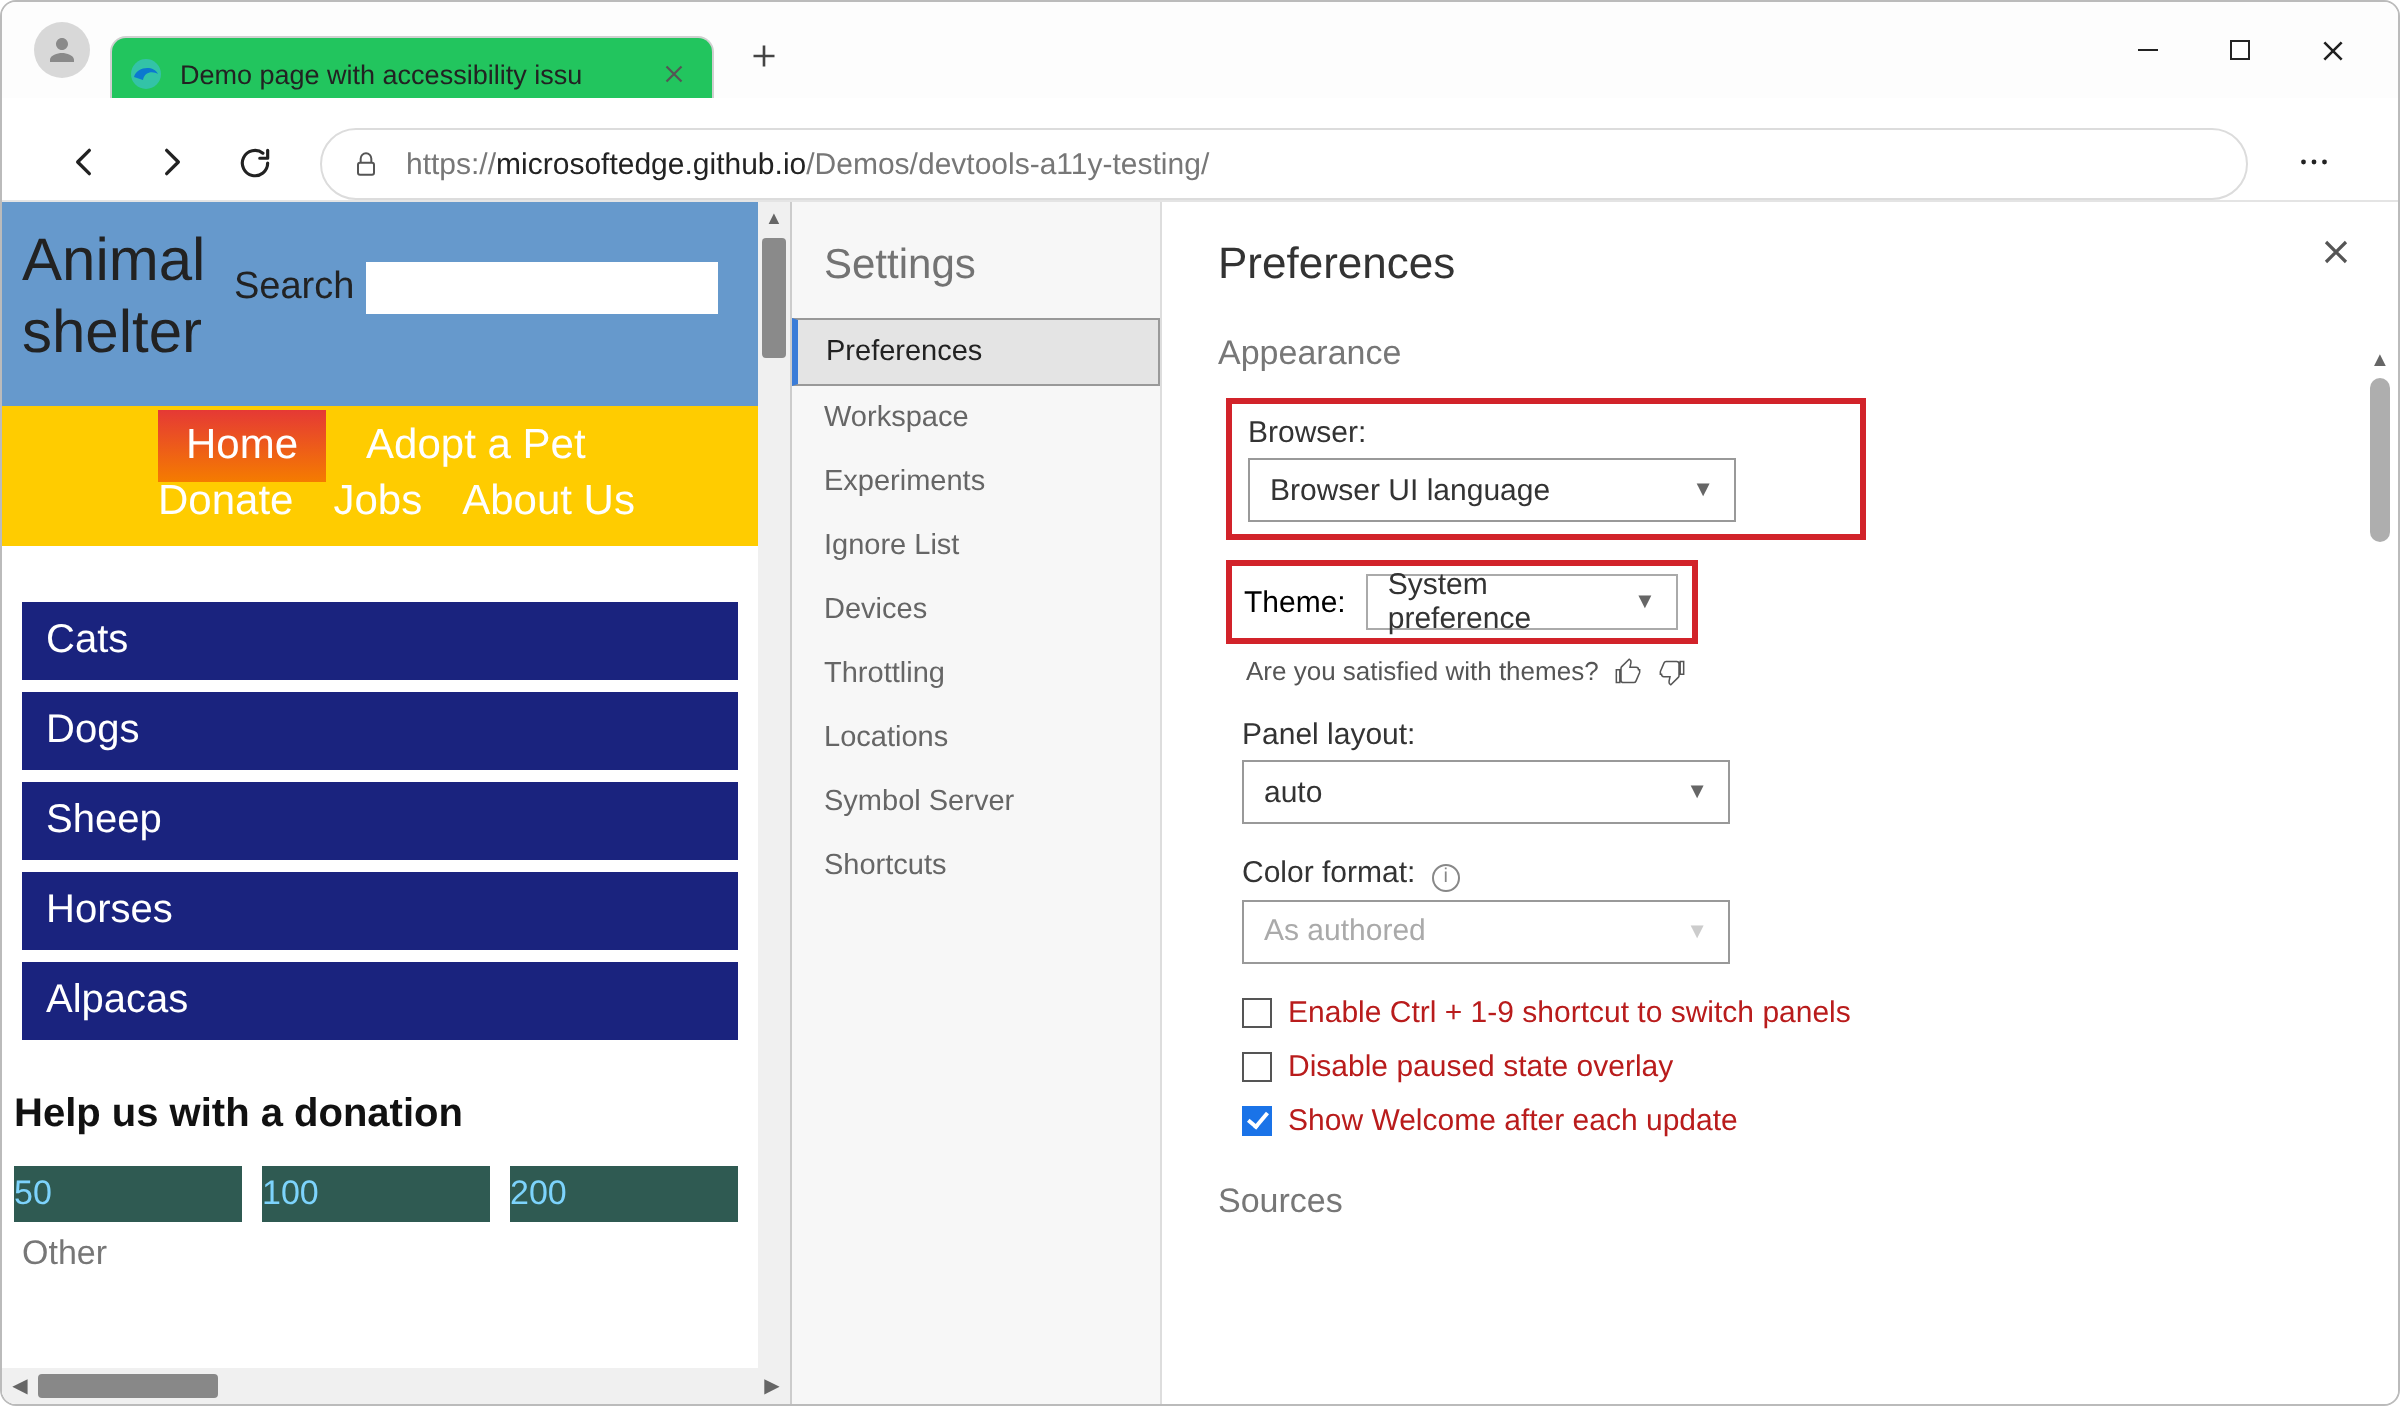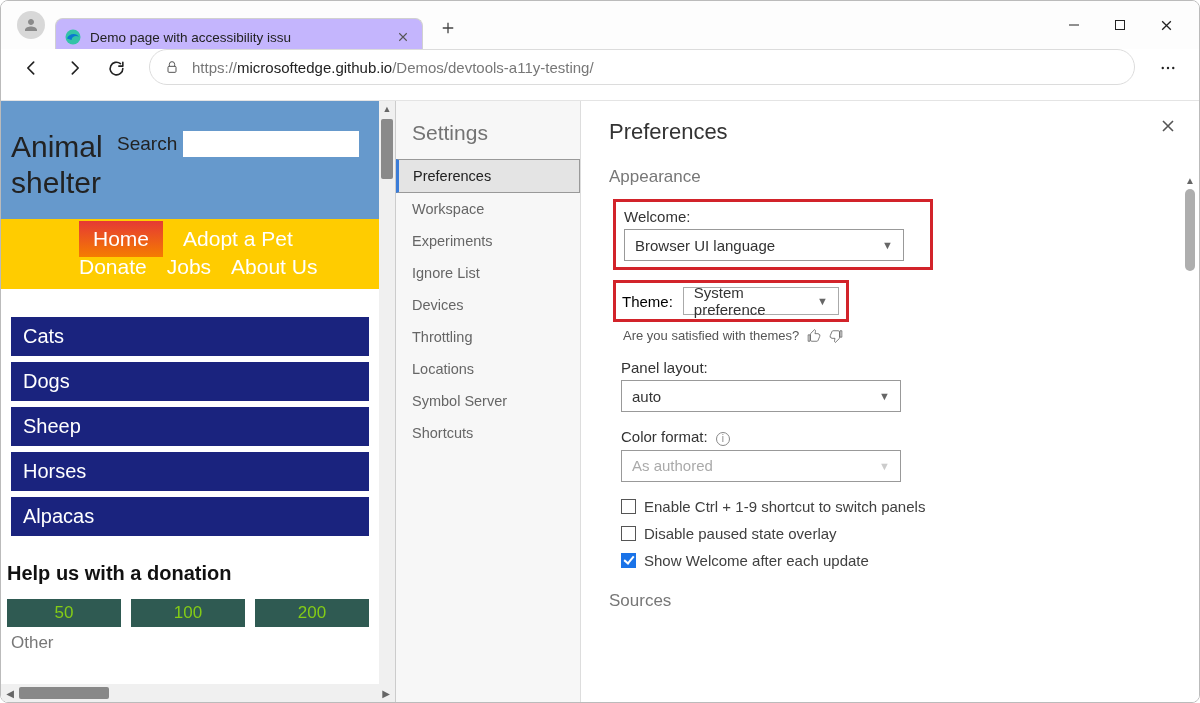--- a/index.html
+++ b/index.html
@@ -2,60 +2,60 @@
 <html><head>
 <meta charset="utf-8">
 <style>
 * { box-sizing: border-box; margin: 0; padding: 0; font-family: "Segoe UI", Arial, sans-serif; }
 body { width: 1200px; height: 703px; background: #fff; border: 1px solid #bbb; border-radius: 8px; overflow: hidden; position: relative; display: flex; flex-direction: column; }
 
 
 .titlebar { height: 48px; display: flex; align-items: center; padding: 0 6px; background: #fdfdfd; }
 .avatar { width: 28px; height: 28px; border-radius: 50%; background: #d8d8d8; display:flex; align-items:center; justify-content:center; margin: 0 10px; }
 .avatar svg { width:18px; height:18px; fill:#8a8a8a; }
-.tab { display:flex; align-items:center; background:#c4b5fd; border:1px solid #d0d0d0; border-bottom:none; border-radius:8px 8px 0 0; height:38px; margin-top:23px; padding:0 10px 0 8px; width: 368px; }
+.tab { display:flex; align-items:center; background:#22c55e; border:1px solid #d0d0d0; border-bottom:none; border-radius:8px 8px 0 0; height:38px; margin-top:23px; padding:0 10px 0 8px; width: 302px; }
 .tab .favicon { width:18px; height:18px; margin-right:8px; display:flex; align-items:center; justify-content:center; }
 .tab .favicon svg { width:18px; height:18px; }
 .tab .tab-title { font-size:13.5px; color:#222; white-space:nowrap; overflow:hidden; text-overflow:clip; flex:1; }
 .tab .close { width:18px; height:18px; display:flex; align-items:center; justify-content:center; margin-left:6px; color:#555; }
 .newtab { width:34px; height:34px; display:flex; align-items:center; justify-content:center; margin-left:8px; margin-top:6px; color:#555; }
 .window-controls { margin-left:auto; display:flex; gap:0; padding-right:4px; }
 .window-controls div { width:46px; height:40px; display:flex; align-items:center; justify-content:center; color:#333; }
 
 
-.toolbar { height:52px; display:flex; align-items:flex-start; padding:0 12px; background:#fff; border-bottom:1px solid #e4e4e4; gap:4px; }
+.toolbar { height:52px; display:flex; align-items:flex-end; padding:0 23px; background:#fff; border-bottom:1px solid #e4e4e4; gap:4px; }
 .nav-btn { width:38px; height:38px; display:flex; align-items:center; justify-content:center; color:#333; border-radius:4px; }
 .addr { flex:1; height:36px; border:1px solid #dcdcdc; border-radius:18px; display:flex; align-items:center; padding:0 14px; margin:0 10px; background:#fff; }
 .addr .lock { width:16px; height:16px; margin-right:12px; color:#555; }
 .addr .url { font-size:15px; color:#777; }
 .addr .url .host { color:#222; }
 .more { width:38px; height:38px; display:flex; align-items:center; justify-content:center; color:#333; }
 
 
 .content { flex:1; display:flex; overflow:hidden; }
 
 
 .site-wrap { width:395px; position:relative; background:#fff; border-right:1px solid #ccc; display:flex; flex-direction:column; }
 .site-scroll-v { position:absolute; right:0; top:0; bottom:18px; width:16px; background:#f0f0f0; }
 .site-scroll-v .thumb { position:absolute; top:2px; left:2px; right:2px; height:60px; background:#8a8a8a; border-radius:2px; }
 .site-viewport { flex:1; overflow:hidden; margin-right:16px; position:relative; }
-.site-header { background:#6699cc; padding:28px 6px 18px 10px; position:relative; }
+.site-header { background:#6699cc; padding:12px 6px 18px 10px; position:relative; }
 .site-title { font-size:30px; color:#222; font-weight:400; line-height:1.2; }
 .search-row { position:absolute; top:30px; left:116px; display:flex; align-items:center; }
 .search-lbl { font-size:19px; color:#222; margin-right:6px; }
 .search-box { width:176px; height:26px; border:none; background:#fff; }
 .site-nav { background:#ffcc00; padding:8px 10px 10px 78px; display:flex; flex-wrap:wrap; gap:4px 20px; }
 .site-nav a { font-size:21px; color:#fff; text-decoration:none; font-weight:500; white-space:nowrap; }
 .site-nav a.home { background:linear-gradient(#e53935,#f57c00); padding:6px 14px; margin:-6px 0; }
 .animal-list { padding:28px 10px 10px 10px; display:flex; flex-direction:column; gap:6px; }
 .animal-item { background:#1a237e; color:#fff; font-size:20px; padding:8px 12px; }
 .donation { padding:16px 10px 6px 6px; }
 .donation h3 { font-size:20px; color:#111; font-weight:700; margin-bottom:14px; }
 .donation-row { display:flex; gap:10px; }
-.donation-row .amt { flex:1; background:#2f5a52; color:#84cc16; text-align:center; padding:4px 0; font-size:17px; }
+.donation-row .amt { flex:1; background:#2f5a52; color:#7dd3fc; padding:4px 0; font-size:17px; }
 .other-lbl { font-size:17px; color:#777; margin:6px 0 0 4px; }
 
 .site-scroll-h { height:18px; background:#f0f0f0; display:flex; align-items:center; position:relative; margin-right:0; }
 .site-scroll-h .thumb { position:absolute; left:18px; width:90px; top:3px; bottom:3px; background:#888; border-radius:2px; }
 .site-scroll-h .arL, .site-scroll-h .arR { width:18px; display:flex; align-items:center; justify-content:center; color:#666; font-size:10px; }
 .site-scroll-h .arR { position:absolute; right:0; }
 
 
 .devtools { flex:1; display:flex; background:#fff; position:relative; }
 .dt-sidebar { width:185px; border-right:1px solid #ddd; background:#f7f7f7; padding-top:14px; }
@@ -63,28 +63,28 @@
 .dt-nav { display:flex; flex-direction:column; }
 .dt-nav div { font-size:14.5px; color:#666; padding:8px 16px; cursor:pointer; }
 .dt-nav div.active { background:#e4e4e4; color:#222; border:1px solid #999; border-left:3px solid #3a7cd8; padding-left:14px; }
 
 .dt-main { flex:1; padding:18px 28px 0 28px; position:relative; overflow:hidden; }
 .dt-close-abs { position:absolute; top:14px; right:20px; width:22px; height:22px; display:flex; align-items:center; justify-content:center; color:#555; }
 .dt-main h1 { font-size:22px; font-weight:400; color:#333; margin-bottom:22px; }
 .section-h { font-size:17px; color:#777; margin:10px 0 12px; }
 .form-group { margin:0 0 16px 12px; }
 .form-label { font-size:15px; color:#333; margin-bottom:4px; display:block; }
-.select { border:1px solid #999; background:#fff; height:32px; display:flex; align-items:center; justify-content:space-between; padding:0 10px; font-size:15px; color:#333; width:280px; }
+.select { border:1px solid #999; background:#fff; height:32px; display:flex; align-items:center; justify-content:space-between; padding:0 10px; font-size:15px; color:#333; width:244px; }
 .select.small { width:148px; }
 .select.disabled { color:#aaa; }
 .select .caret { font-size:11px; color:#666; }
 .theme-row { display:flex; align-items:center; gap:10px; }
 .highlight-red { border:3px solid #d2232a; padding:6px 8px; }
 .feedback { font-size:13px; color:#555; margin:6px 0 0 14px; display:flex; align-items:center; gap:8px; }
-.cb-row { display:flex; align-items:center; gap:8px; margin:10px 0 10px 12px; font-size:15px; color:#404040; }
+.cb-row { display:flex; align-items:center; gap:8px; margin:10px 0 10px 12px; font-size:15px; color:#b91c1c; }
 .cb { width:15px; height:15px; border:1px solid #555; background:#fff; display:inline-block; }
 .cb.checked { background:#1a73e8; border-color:#1a73e8; position:relative; }
 .cb.checked::after { content:""; position:absolute; left:4px; top:0px; width:4px; height:8px; border:solid #fff; border-width:0 2px 2px 0; transform:rotate(40deg); }
 .info-icon { width:14px; height:14px; border:1px solid #888; border-radius:50%; display:inline-flex; align-items:center; justify-content:center; font-size:10px; color:#888; margin-left:4px; }
 
 .dt-vscroll { position:absolute; right:2px; top:72px; bottom:4px; width:14px; }
 .dt-vscroll .track-arrow { height:14px; display:flex; align-items:center; justify-content:center; color:#666; font-size:10px; }
 .dt-vscroll .thumb { position:absolute; top:16px; left:2px; right:2px; height:82px; background:#aeaeae; border-radius:6px; }
 
 svg { display:block; }
@@ -242,21 +242,21 @@
         <svg viewBox="0 0 16 16" width="16" height="16">
             <path d="M3 3l10 10M13 3L3 13" stroke="#555" stroke-width="1.6" fill="none"></path>
           </svg>
       </div>
       <h1>Preferences</h1>
 
       <div class="section-h">Appearance</div>
 
       <div class="highlight-red" style="width:320px; margin-left:4px;">
         <div class="form-group" style="margin:0;">
-          <span class="form-label">Welcome:</span>
+          <span class="form-label">Browser:</span>
           <div class="select">
             <span>Browser UI language</span>
             <span class="caret">▼</span>
           </div>
         </div>
       </div>
 
       <div style="height:10px;"></div>
 
       <div class="highlight-red" style="width:236px; margin-left:4px; padding:4px 6px;">

